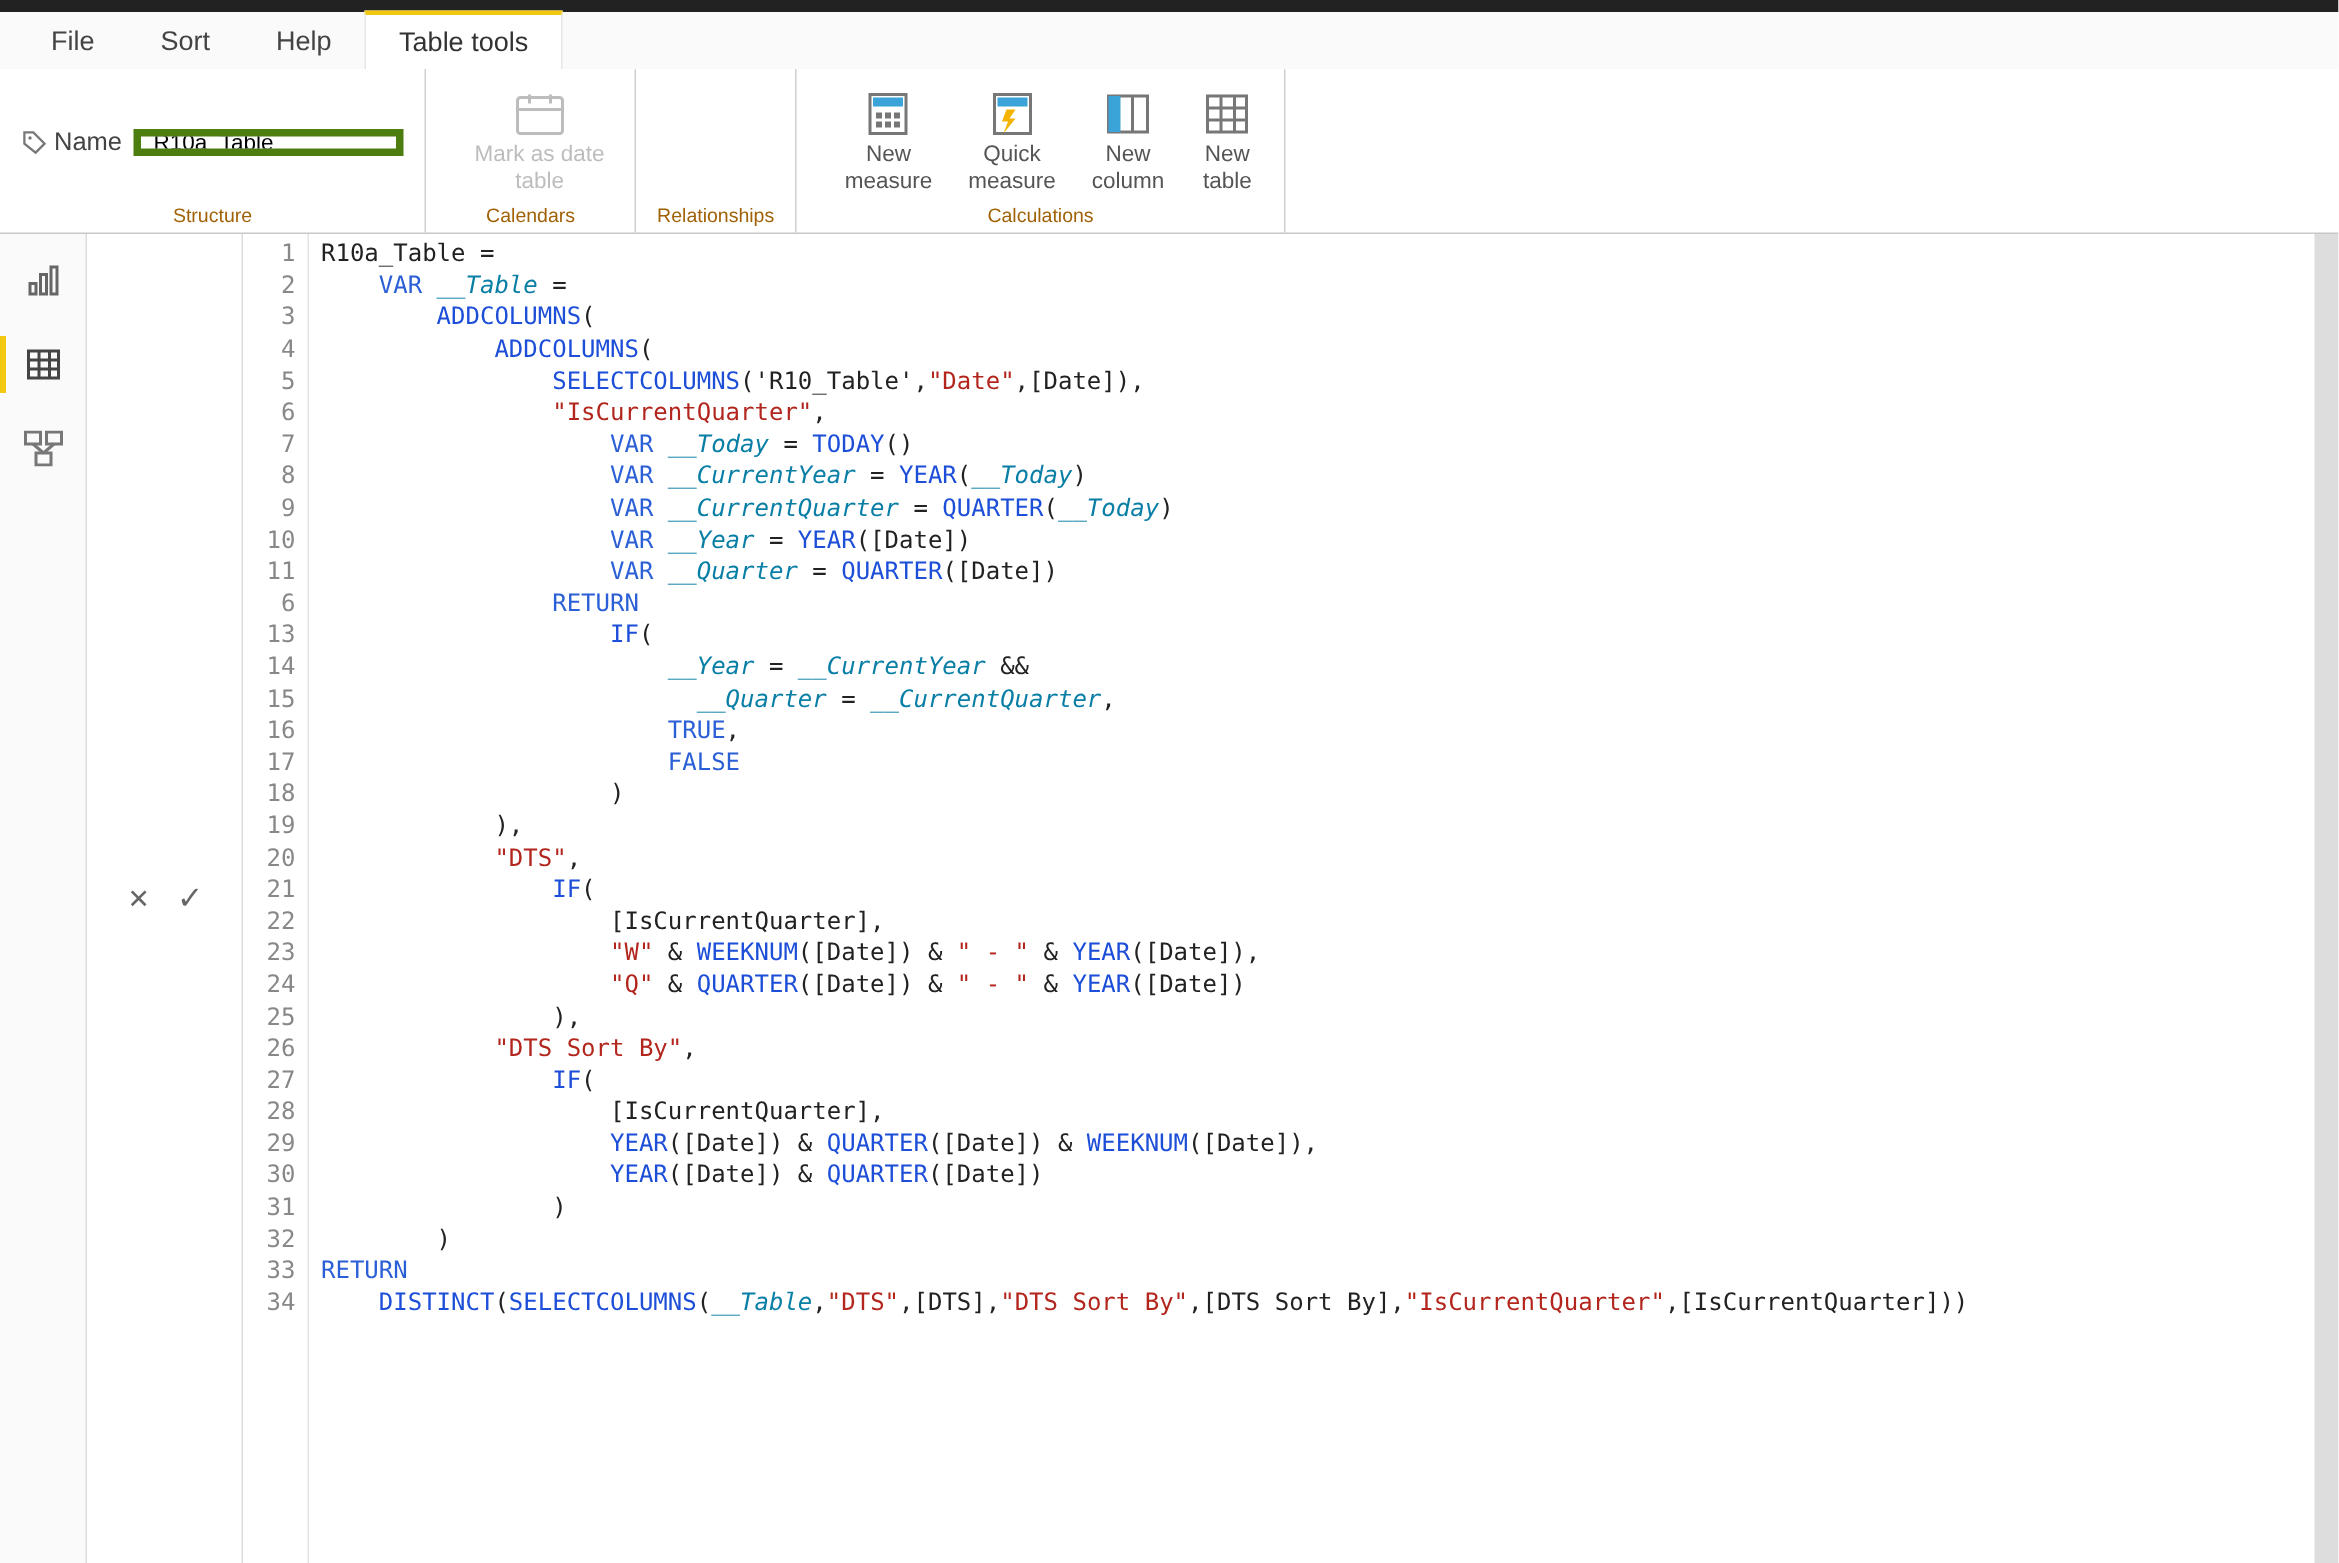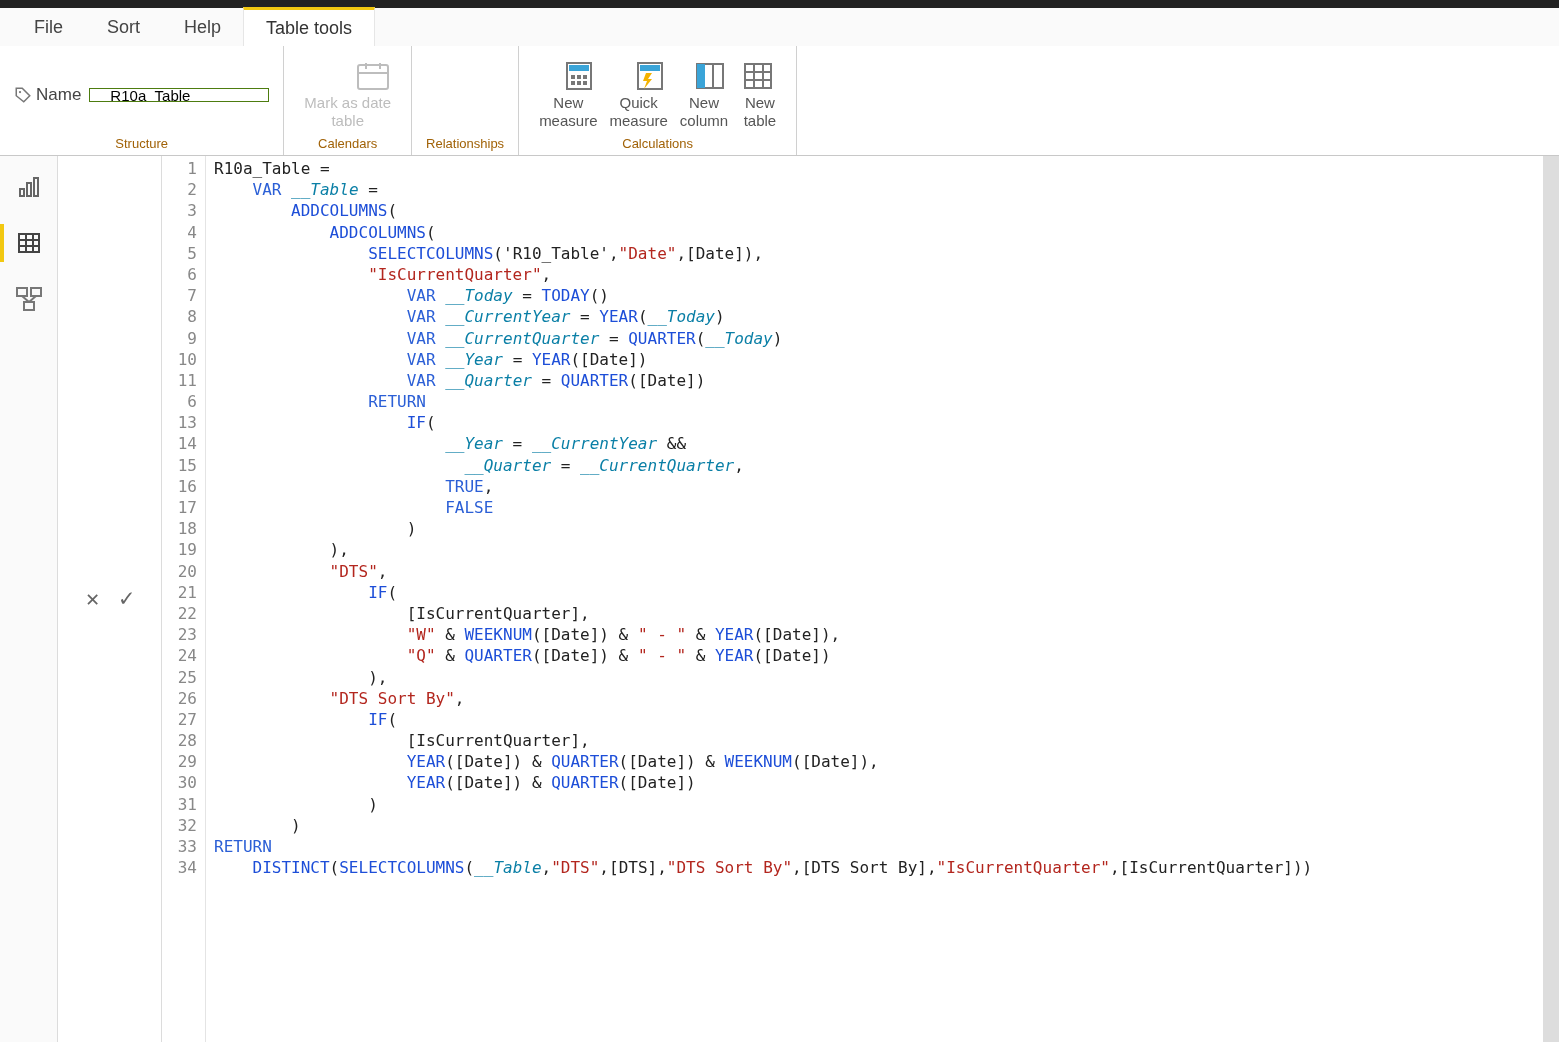--- a/index.html
+++ b/index.html
@@ -70,35 +70,36 @@
     font-size: 17px;
     color: #444;
     margin-right: 8px;
     display: flex;
     align-items: center;
     gap: 4px;
   }
   .name-input {
     width: 180px;
     height: 14px;
-    border: 1px solid #4d7c0f;
-    padding: 4px 20px;
+    border: 5px solid #4d7c0f;
+    padding: 4px 8px;
     font-size: 15px;
   }
   .ribbon-btn {
     display: flex;
     flex-direction: column;
-    align-items: flex-end;
+    align-items: center;
     gap: 2px;
     padding: 2px 6px;
     cursor: pointer;
     color: #555;
     font-size: 15px;
     text-align: center;
     line-height: 18px;
+    margin-left: 12px;
   }
   .ribbon-btn.disabled { color: #bdbdbd; }
   .ribbon-btn .icon-box {
     width: 36px;
     height: 32px;
     display: flex;
     align-items: center;
     justify-content: center;
   }
   .main {

